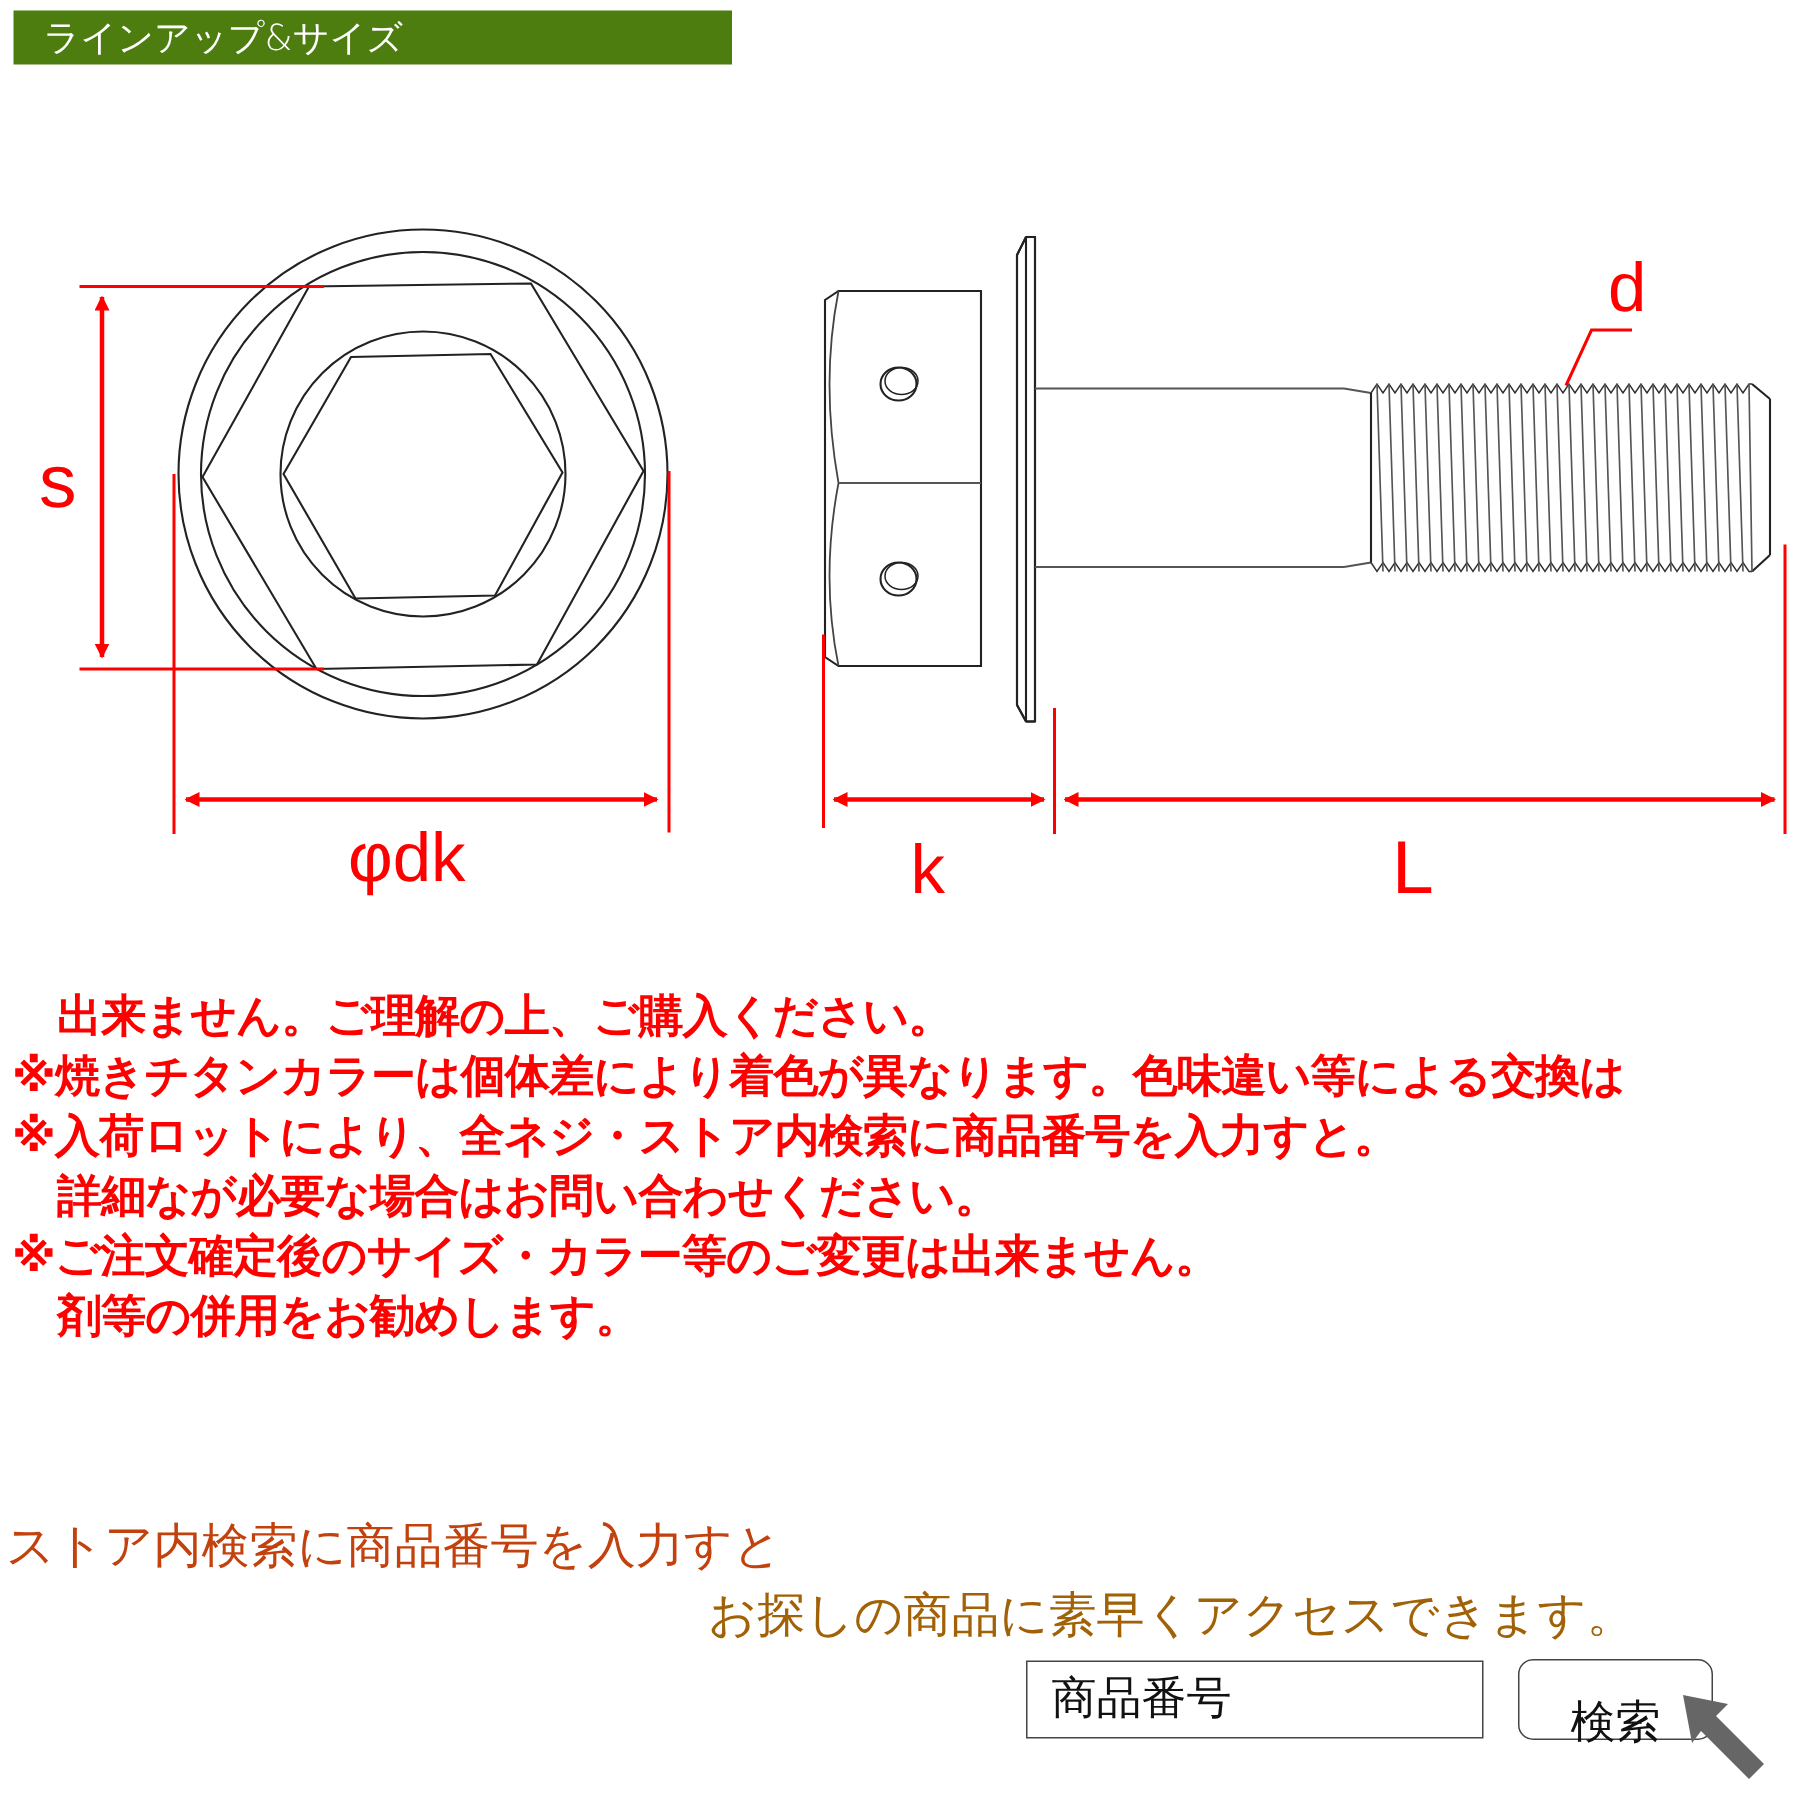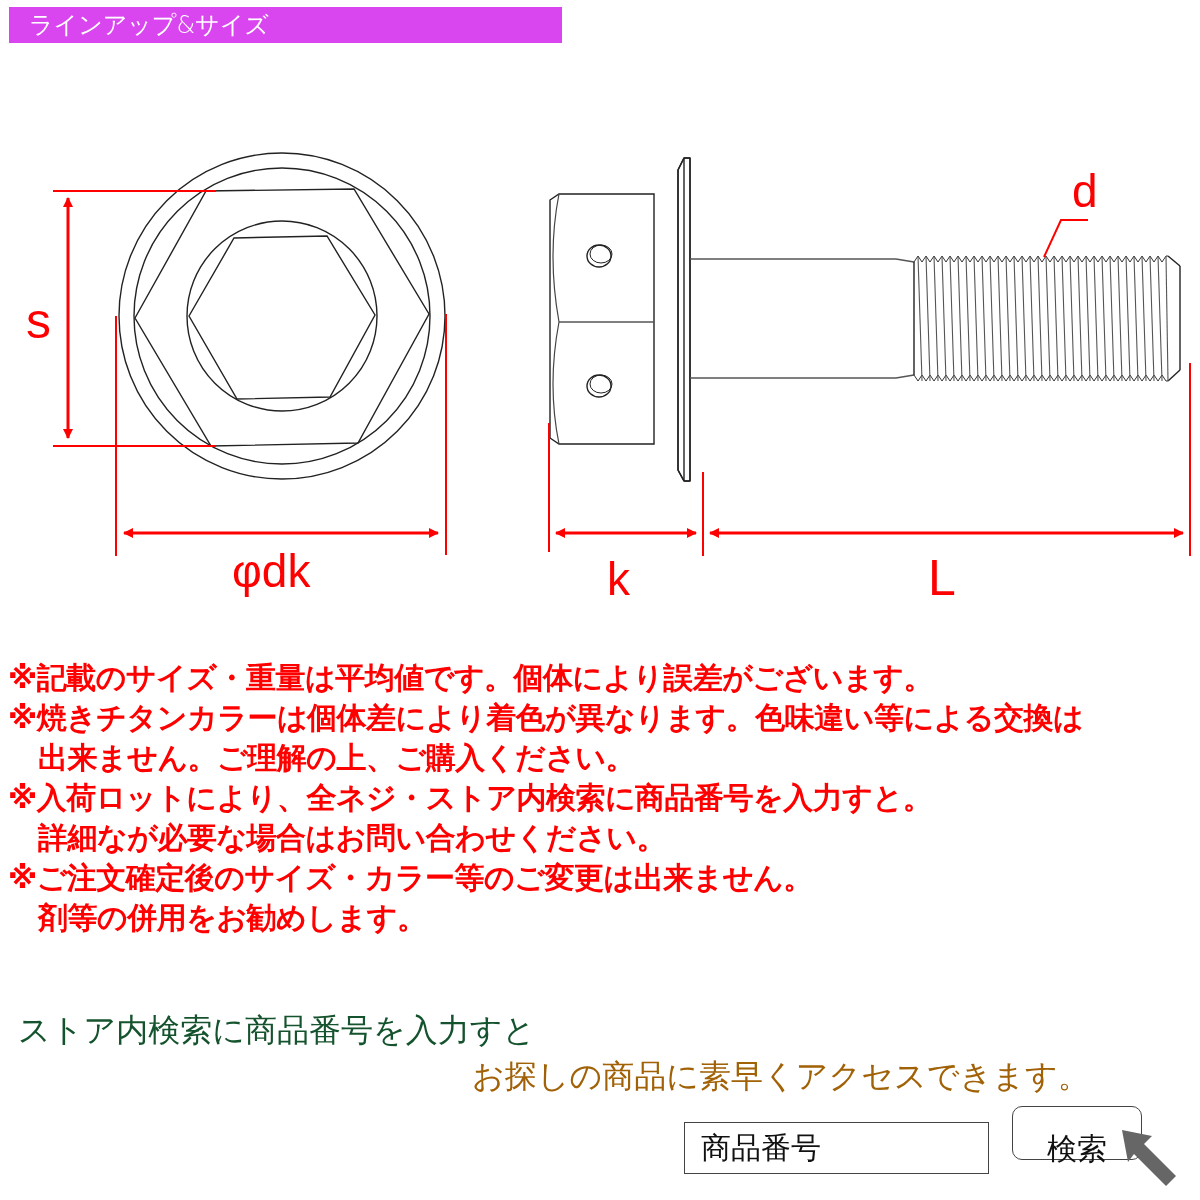--- a/index.html
+++ b/index.html
@@ -1,26 +1,26 @@
 <!DOCTYPE html>
 <html><head>
   <meta charset="utf-8">
   <style>
     html, body { margin: 0; padding: 0; background: #ffffff; }
     body { width: 1200px; height: 1200px; position: relative; overflow: hidden; font-family: "DejaVu Sans", "Liberation Sans", sans-serif; }
-    .header-bar { position: absolute; left: 9px; top: 7px; width: 553px; height: 36px; background: #d946ef; }
+    .header-bar { position: absolute; left: 9px; top: 7px; width: 479px; height: 36px; background: #4d7c0f; }
     .header-title { position: absolute; left: 20px; top: 3px; color: #ffffff; font-size: 24px; line-height: 30px; white-space: nowrap; letter-spacing: 0px; font-weight: 300; }
     svg.diagram { position: absolute; left: 0; top: 0; width: 1200px; height: 620px; }
     .dim-label { position: absolute; color: #ff0000; font-family: "Liberation Sans", "DejaVu Sans", sans-serif; line-height: 1; white-space: nowrap; }
     .notes { position: absolute; left: 8px; top: 658px; width: 1192px; }
     .note-line { color: #ff0000; font-size: 30px; line-height: 40px; height: 40px; white-space: nowrap; letter-spacing: -0.5px; font-weight: bold; }
     .note-line.indent { padding-left: 30px; }
-    .search-promo-1 { position: absolute; left: 18px; top: 1010px; font-size: 32px; line-height: 40px; color: #14532d; white-space: nowrap; }
+    .search-promo-1 { position: absolute; left: 4px; top: 1010px; font-size: 32px; line-height: 40px; color: #c2410c; white-space: nowrap; }
     .search-promo-2 { position: absolute; left: 472px; top: 1056px; font-size: 32px; line-height: 40px; color: #a16207; white-space: nowrap; }
-    .search-input { position: absolute; left: 684px; top: 1107px; width: 305px; height: 52px; border: 1.5px solid #444; background: #fff; box-sizing: border-box; font-size: 30px; line-height: 50px; padding-left: 16px; color: #111; font-family: "DejaVu Sans", sans-serif; margin-top: 15px; }
+    .search-input { position: absolute; left: 684px; top: 1107px; width: 305px; height: 52px; border: 1.5px solid #444; background: #fff; box-sizing: border-box; font-size: 30px; line-height: 50px; padding-left: 16px; color: #111; font-family: "DejaVu Sans", sans-serif; }
     .search-button { position: absolute; left: 1012px; top: 1106px; width: 130px; height: 54px; border: 1.5px solid #444; border-radius: 10px; background: #fff; box-sizing: border-box; font-size: 30px; line-height: 52px; text-align: center; color: #111; font-family: "DejaVu Sans", sans-serif; padding: 16px; cursor: pointer; }
     .cursor-icon { position: absolute; left: 1120px; top: 1128px; width: 60px; height: 60px; }
   </style>
 </head>
 <body>
 
 <div class="header-bar">
   <span class="header-title">ラインアップ&amp;サイズ</span>
 </div>
 
@@ -137,23 +137,22 @@
   </g>
 </svg>
 
 <span class="dim-label" style="left:26px; top:296px; font-size:50px;">s</span>
 <span class="dim-label" style="left:232px; top:548px; font-size:46px;">φdk</span>
 <span class="dim-label" style="left:607px; top:556px; font-size:46px;">k</span>
 <span class="dim-label" style="left:928px; top:553px; font-size:50px;">L</span>
 <span class="dim-label" style="left:1072px; top:168px; font-size:46px;">d</span>
 
 <div class="notes">
-  <div class="note-line">※記載のサイズ・重量は平均値です。個体により誤差がございます。</div>
+  <div class="note-line indent">出来ません。ご理解の上、ご購入ください。</div>
   <div class="note-line">※焼きチタンカラーは個体差により着色が異なります。色味違い等による交換は</div>
-  <div class="note-line indent">出来ません。ご理解の上、ご購入ください。</div>
   <div class="note-line">※入荷ロットにより、全ネジ・ストア内検索に商品番号を入力すと。</div>
   <div class="note-line indent">詳細なが必要な場合はお問い合わせください。</div>
   <div class="note-line">※ご注文確定後のサイズ・カラー等のご変更は出来ません。</div>
   <div class="note-line indent">剤等の併用をお勧めします。</div>
 </div>
 
 <div class="search-promo-1">ストア内検索に商品番号を入力すと</div>
 <div class="search-promo-2">お探しの商品に素早くアクセスできます。</div>
 
 <div class="search-input">商品番号</div>

